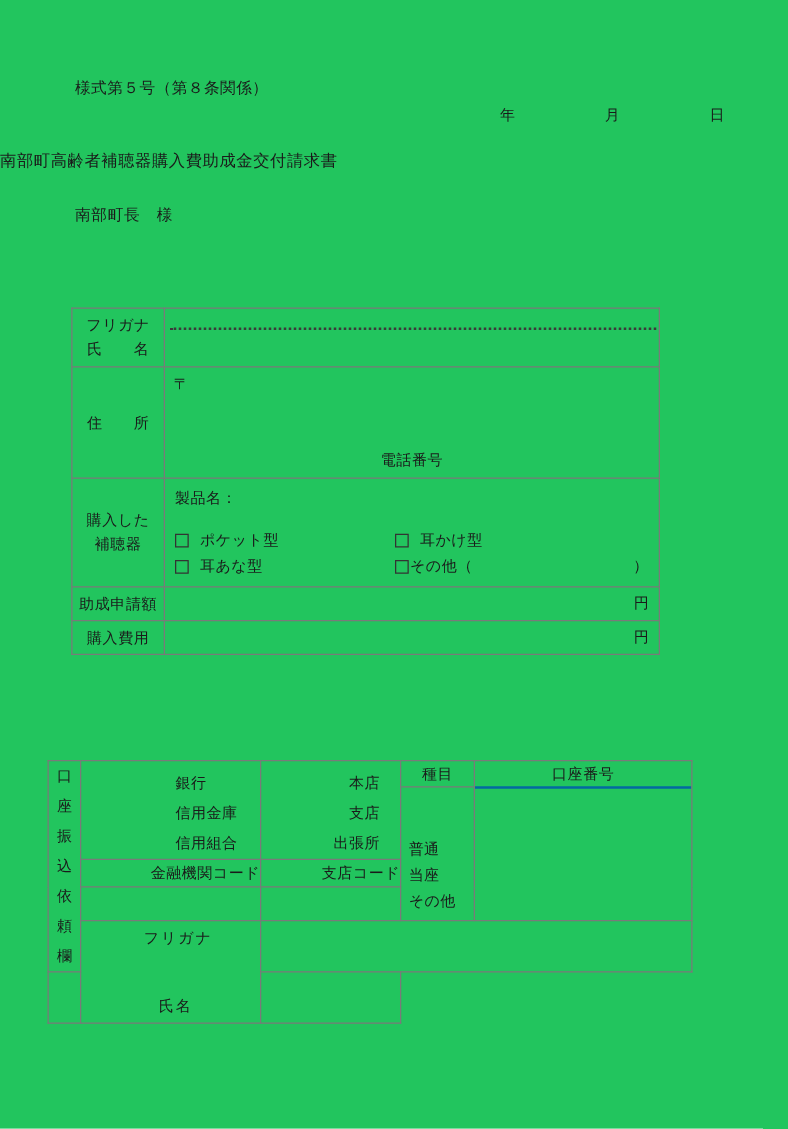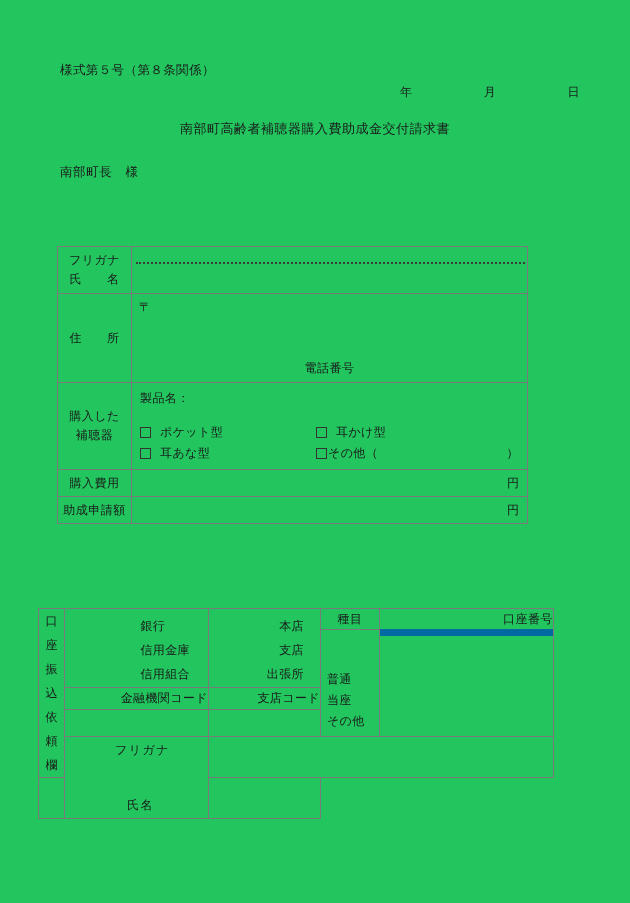--- a/index.html
+++ b/index.html
@@ -39,21 +39,20 @@
     font-size: 12px;
     letter-spacing: 0.4px;
   }
   .date-line span { display: inline-block; }
 
   .doc-title {
     position: absolute;
     left: 0;
     top: 120px;
     width: 630px;
-    text-align: center;
     font-size: 13px;
     letter-spacing: 0.5px;
     white-space: nowrap;
   }
 
   .addressee {
     position: absolute;
     left: 60px;
     top: 164px;
     font-size: 12.5px;
@@ -273,24 +272,24 @@
     position: absolute;
     left: 6px;
     bottom: 4px;
     line-height: 21px;
     font-size: 12px;
     letter-spacing: 0.3px;
   }
   .acct-head {
     height: 20px;
     line-height: 20px;
-    text-align: right;
+    text-align: center;
     font-size: 12px;
     letter-spacing: 0.5px;
-    border-bottom: 7px solid #0369a1;
+    border-bottom: 2px solid #0369a1;
   }
   .code-head {
     height: 21px;
     line-height: 21px;
     text-align: right;
     font-size: 12px;
     letter-spacing: 0.4px;
   }
   .code-blank { height: 26px; }
 
@@ -385,30 +384,30 @@
                 <span class="cb-text">その他（</span>
                 <span class="paren-close">）</span>
               </span>
             </div>
           </div>
         </td>
       </tr>
 
       <tr>
         <td class="label-cell">
-          <span class="label-spread">購入費用</span>
+          <span class="label-spread">助成申請額</span>
         </td>
         <td class="money-cell">
           <span class="yen">円</span>
         </td>
       </tr>
 
       <tr>
         <td class="label-cell">
-          <span class="label-spread">助成申請額</span>
+          <span class="label-spread">購入費用</span>
         </td>
         <td class="money-cell">
           <span class="yen">円</span>
         </td>
       </tr>
     </tbody>
   </table>
 
 
 

